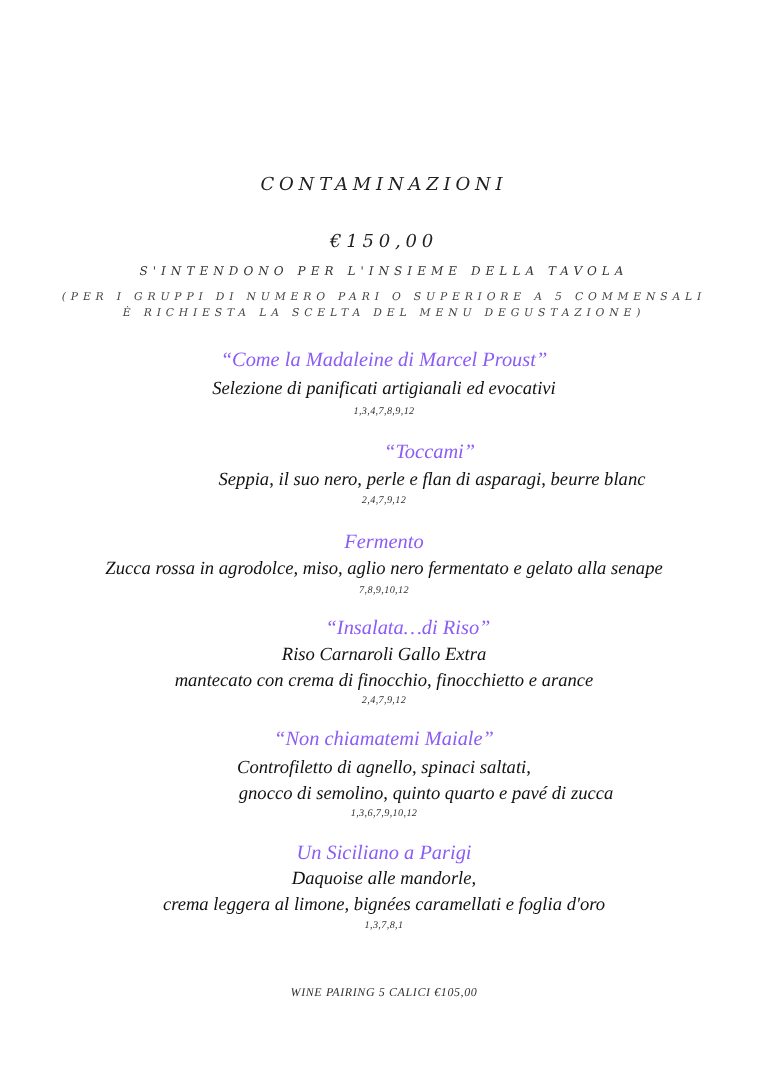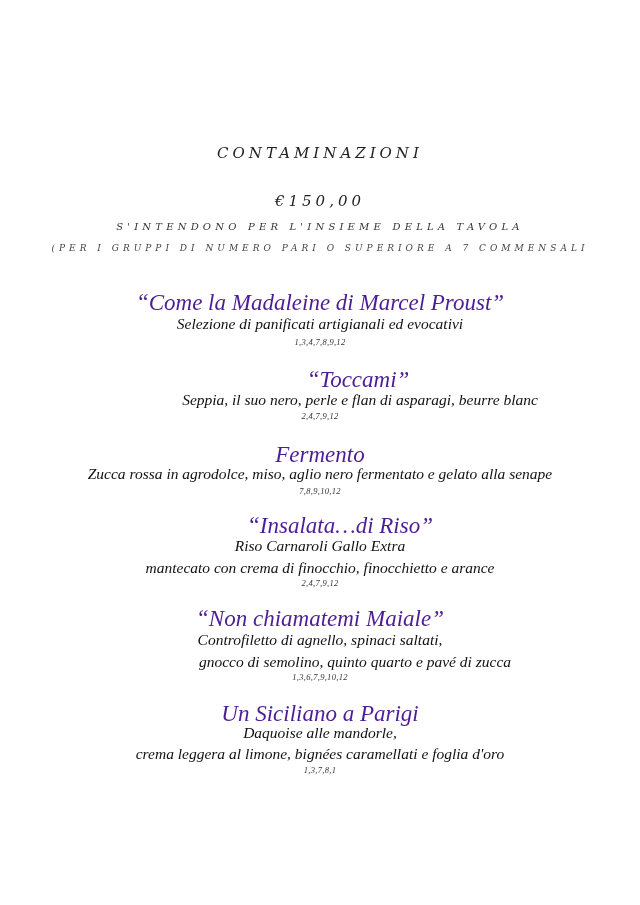--- a/index.html
+++ b/index.html
@@ -10,36 +10,37 @@
   }
   .page { position: absolute; left: 0; top: 0; width: 640px; height: 673px; }
   .line {
     position: absolute; left: 0; width: 640px; text-align: center;
     font-style: italic; white-space: nowrap; line-height: 1;
   }
   .title { font-size: 15px; letter-spacing: 4px; color: #222; }
   .price { font-size: 15px; letter-spacing: 4px; color: #222; }
   .note { font-size: 10px; letter-spacing: 4.2px; color: #333; }
   .note2 { font-size: 9px; letter-spacing: 4px; color: #444; }
-  .dish-name { font-size: 23px; color: #4c1d95; font-family: "Liberation Serif", "DejaVu Serif", serif; text-align: center; }
+  .dish-name { font-size: 17px; color: #8b5cf6; font-family: "Liberation Serif", "DejaVu Serif", serif; text-align: center; }
   .dish-desc { font-size: 15.5px; color: #111; font-family: "Liberation Serif", "DejaVu Serif", serif; }
   .allergens { font-size: 8.5px; color: #333; font-family: "Liberation Serif", serif; letter-spacing: 0.3px; font-style: italic; }
   .wine { font-size: 10px; color: #333; font-family: "Liberation Serif", serif; letter-spacing: 0.5px; }
 </style>
 </head>
 <body>
 
 <div class="page">
 
   <div class="line title" style="top:146px;">CONTAMINAZIONI</div>
   <div class="line price" style="top:166px;margin-top:28px;">€150,00</div>
 
   <div class="line note" style="top:222px;">S'INTENDONO PER L'INSIEME DELLA TAVOLA</div>
 
-  <div class="line note2" style="top:244px;">(PER I GRUPPI DI NUMERO PARI O SUPERIORE A 7 COMMENSALI</div>
+  <div class="line note2" style="top:244px;">(PER I GRUPPI DI NUMERO PARI O SUPERIORE A 5 COMMENSALI</div>
+  <div class="line note2" style="top:257px;">È RICHIESTA LA SCELTA DEL MENU DEGUSTAZIONE)</div>
 
   <div>
     <div class="line dish-name" style="top:291px;">“Come la Madaleine di Marcel Proust”</div>
     <div class="line dish-desc" style="top:316px;">Selezione di panificati artigianali ed evocativi</div>
     <div class="line allergens" style="top:338px;">1,3,4,7,8,9,12</div>
   </div>
 
   <div>
     <div class="line dish-name" style="top:368px;padding-left:38px;">“Toccami”</div>
     <div class="line dish-desc" style="top:392px;padding-left:40px;">Seppia, il suo nero, perle e flan di asparagi, beurre blanc</div>
@@ -66,14 +67,15 @@
     <div class="line allergens" style="top:673px;">1,3,6,7,9,10,12</div>
   </div>
 
   <div>
     <div class="line dish-name" style="top:702px;">Un Siciliano a Parigi</div>
     <div class="line dish-desc" style="top:725px;">Daquoise alle mandorle,</div>
     <div class="line dish-desc" style="top:746px;">crema leggera al limone, bignées caramellati e foglia d'oro</div>
     <div class="line allergens" style="top:766px;">1,3,7,8,1</div>
   </div>
 
+  <div class="line wine" style="top:823px;">WINE PAIRING 5 CALICI €105,00</div>
 
 </div>
 
 </body></html>

